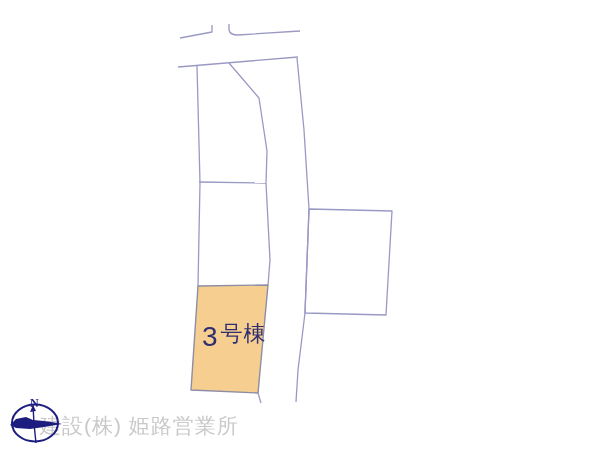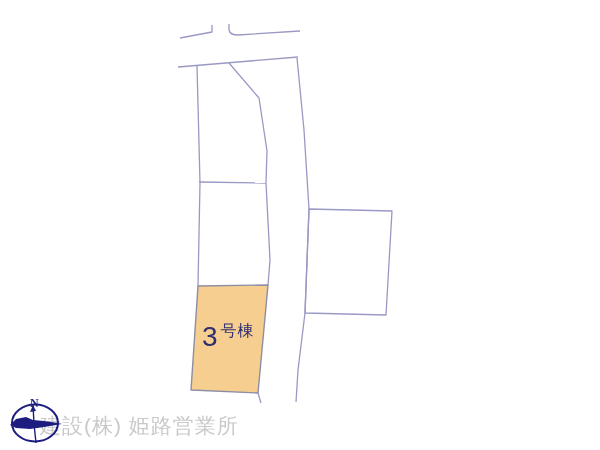--- a/index.html
+++ b/index.html
@@ -22,21 +22,21 @@
   .plan polyline,.plan path{fill:none;stroke:var(--line-color);stroke-width:1.3;stroke-linejoin:round;stroke-linecap:butt;}
   .plan .lot{fill:none;stroke:var(--line-color);stroke-width:1.3;stroke-linejoin:round;}
   .plan .highlight{fill:var(--highlight-fill);stroke:var(--highlight-stroke);stroke-width:1.4;stroke-linejoin:round;}
   .parcel-label{
     position:absolute;left:202px;top:323px;
     display:flex;align-items:flex-end;
     color:var(--label-color);
     line-height:1;white-space:nowrap;
   }
   .parcel-label .num{font-size:28px;letter-spacing:1px;}
-  .parcel-label .suf{font-size:16px;margin-bottom:12px;margin-left:2px;letter-spacing:1px;}
+  .parcel-label .suf{font-size:22px;margin-bottom:6px;margin-left:2px;letter-spacing:1px;}
   .watermark{
     position:absolute;left:40px;top:412px;
     font-size:21px;letter-spacing:1px;white-space:nowrap;
     color:var(--watermark-color);
     z-index:1;
   }
   .compass{position:absolute;left:8px;top:396px;z-index:2;}
   .compass .ring{fill:none;stroke:var(--compass-color);stroke-width:2;}
   .compass .needle{fill:var(--compass-color);}
   .compass .shaft{stroke:var(--compass-color);stroke-width:1.4;fill:none;}

